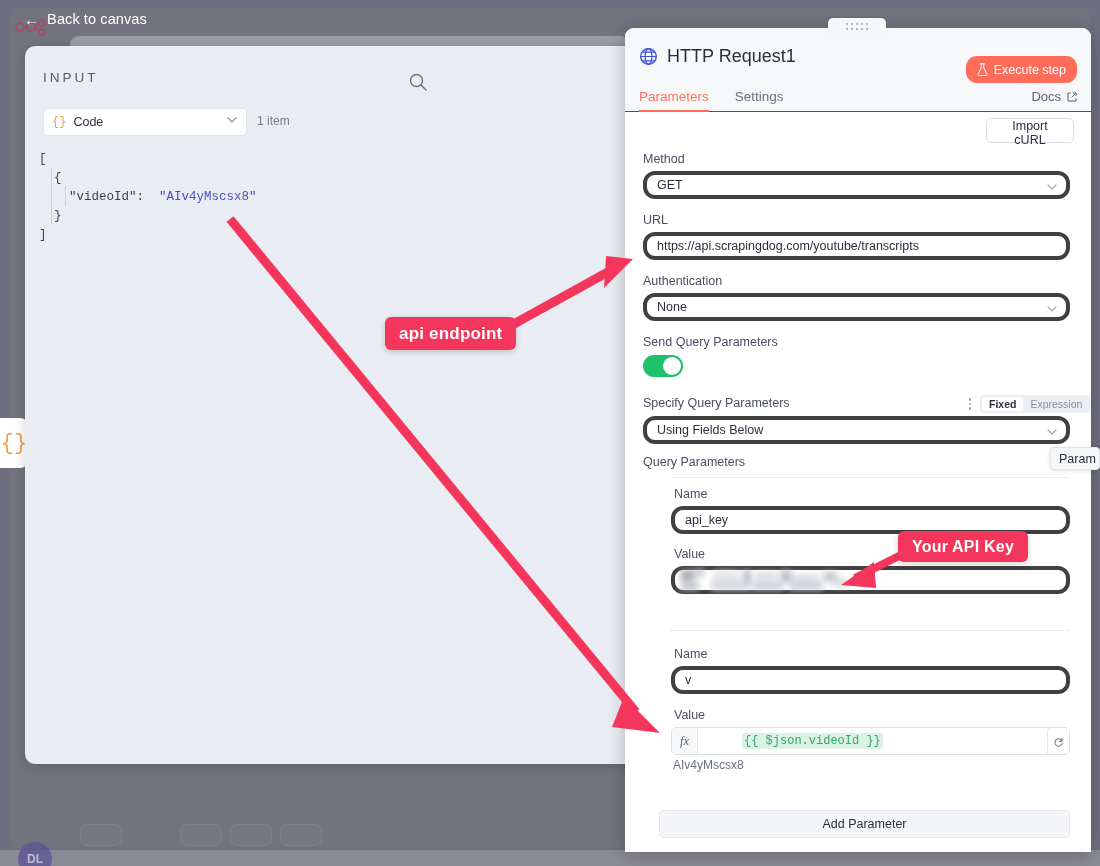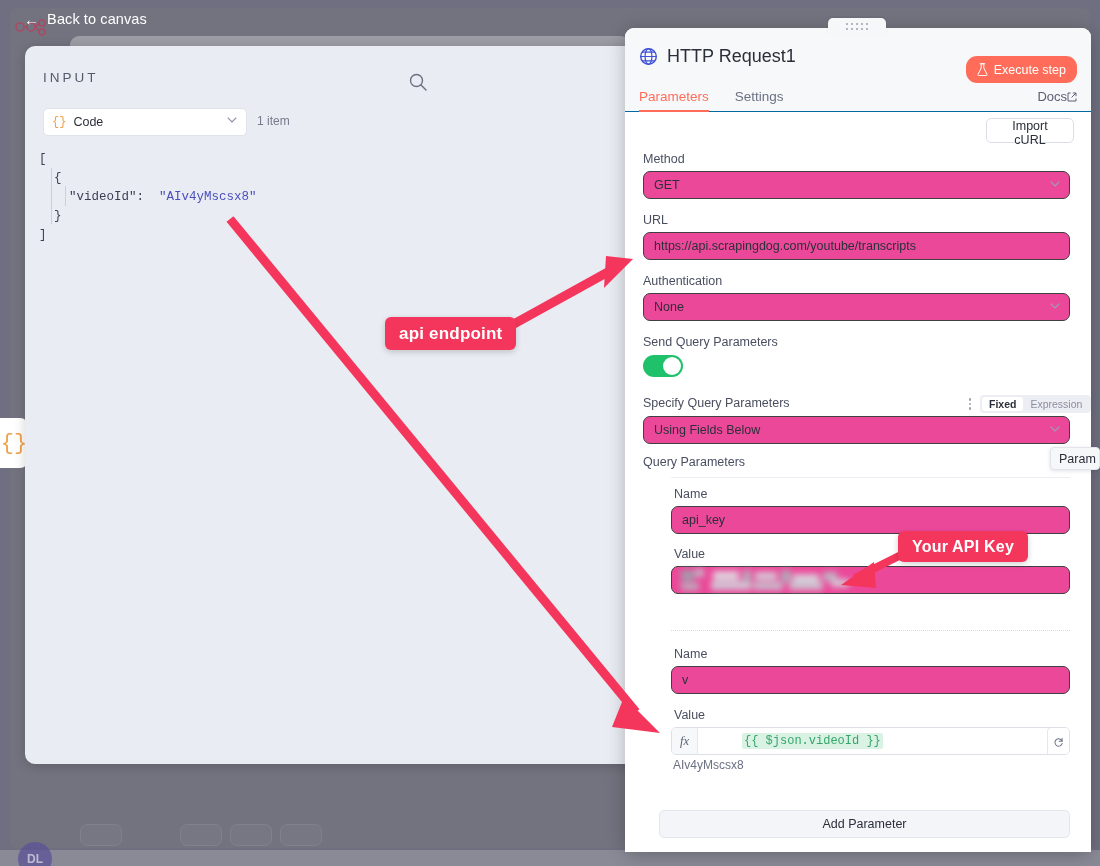--- a/index.html
+++ b/index.html
@@ -158,38 +158,38 @@
     font-size:13.5px; color:#6b7183; padding:0 0 7px 0; margin-right:26px;
     cursor:pointer; position:relative;
   }
   .ndv-tab.active { color:#ff6d5a; }
   .ndv-tab.active::after {
     content:""; position:absolute; left:0; right:0; bottom:-1px; height:2px;
     background:#ff6d5a;
   }
   #docs-link {
     position:absolute; right:14px; bottom:7px;
-    font-size:13px; color:#5b6072; display:flex; align-items:center; gap:0;
+    font-size:13px; color:#5b6072; display:flex; align-items:center; gap:6px;
     cursor:pointer;
   }
   #ext-icon { width:10px; height:10px; }
 
   #import-curl {
     position:absolute; right:16px; top:12px; height:26px;
     background:#fff; border:1px solid #dbdee6; border-radius:5px;
     font-size:12.5px; color:#2b2f3a; padding:0 11px; cursor:pointer;
     font-family:"Liberation Sans", sans-serif;
   }
 
   .fld-label {
     position:absolute; font-size:12.5px; color:#4a4f60;
   }
   .fld-box {
-    position:absolute; height:28px; background:#ec4899;
-    border:1px solid #404040; border-radius:7px;
+    position:absolute; height:28px; background:#ffffff;
+    border:4px solid #404040; border-radius:12px;
     display:flex; align-items:center; padding:0 10px;
     font-size:12.5px; color:#2b2f3a;
   }
   .fld-box.sel { cursor:pointer; }
   .caret {
     position:absolute; right:9px; top:9px; width:10px; height:6px;
   }
   #send-qp-knob {
     position:absolute; right:2px; top:2px; width:18px; height:18px;
     border-radius:50%; background:#fff;

